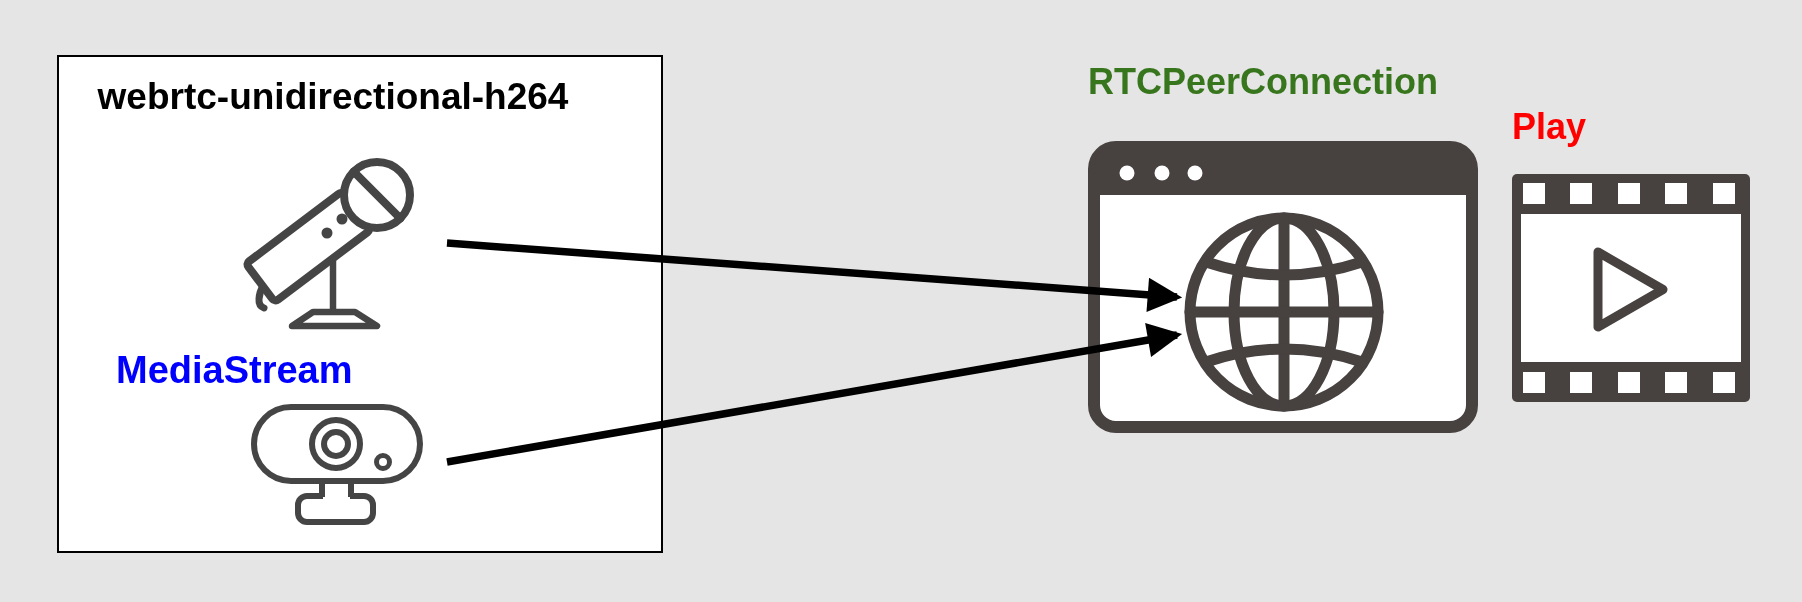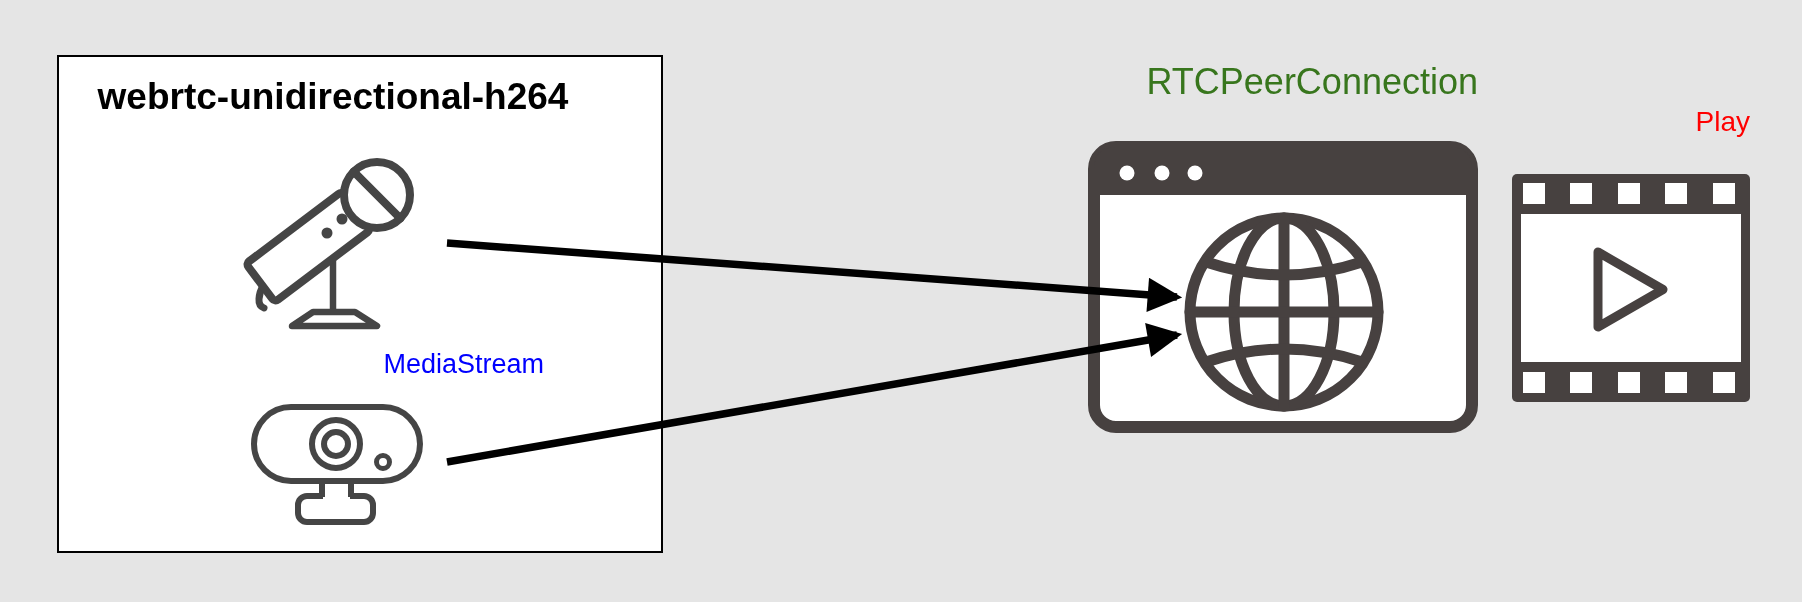--- a/index.html
+++ b/index.html
@@ -12,24 +12,24 @@
   }
   .source-box{
     position:absolute;left:57px;top:55px;width:606px;height:498px;
     border:2px solid #000000;box-sizing:border-box;background:#ffffff;
   }
   .box-title{
     position:absolute;left:57px;top:75px;width:552px;
     text-align:center;font-size:37px;font-weight:700;color:#000000;
     line-height:1.2;white-space:nowrap;
   }
-  .label{position:absolute;line-height:1.2;white-space:nowrap;text-align:right;}
-  .label.mediastream{left:116px;top:348px;width:428px;font-size:27px;color:#0000ff;}
+  .label{position:absolute;line-height:1.2;white-space:nowrap;text-align:left;font-weight:bold;}
+  .label.mediastream{left:116px;top:348px;width:428px;font-size:38px;color:#0000ff;}
   .label.rtc{left:1088px;top:60px;width:390px;font-size:36px;color:#38761d;}
-  .label.play{left:1512px;top:105px;width:238px;font-size:28px;color:#ff0000;}
+  .label.play{left:1512px;top:105px;width:238px;font-size:36px;color:#ff0000;}
   svg.icon{position:absolute;overflow:visible;}
   svg.mic{left:230px;top:133px;}
   svg.webcam{left:250px;top:403px;}
   svg.browser{left:1088px;top:141px;}
   svg.film{left:1512px;top:174px;}
   svg.arrows{position:absolute;left:0;top:0;pointer-events:none;}
 </style>
 </head>
 <body>
 

